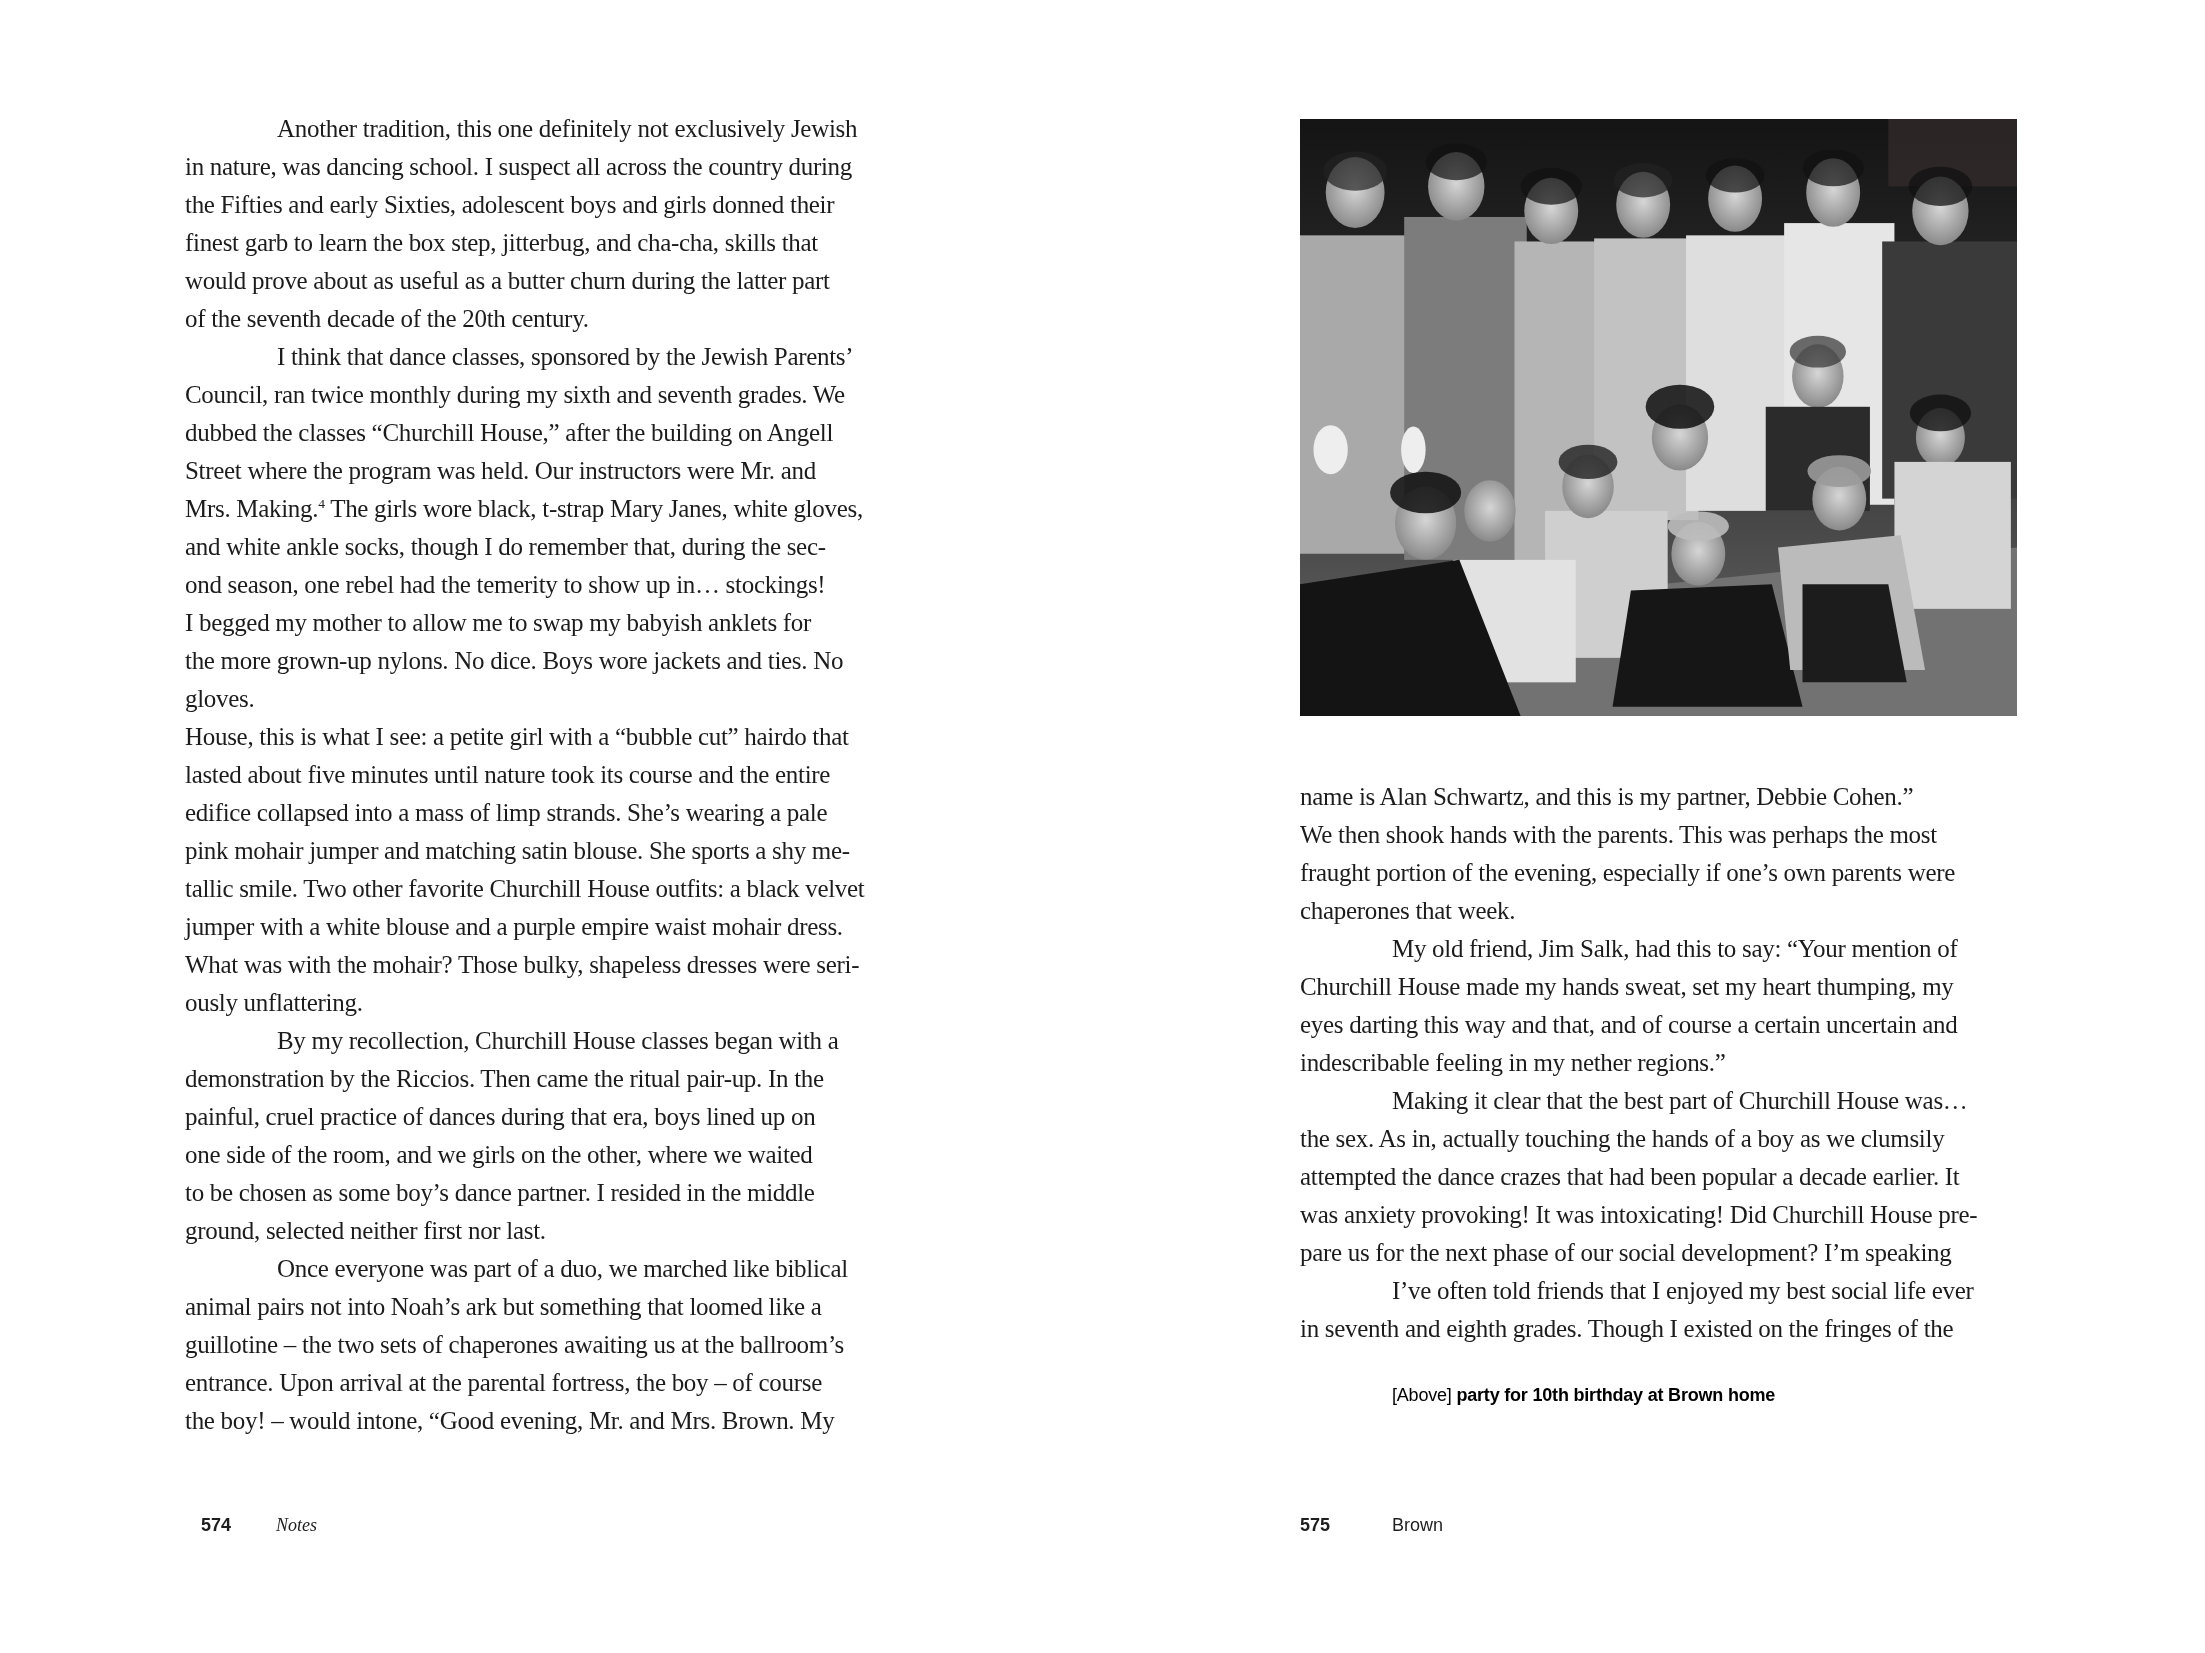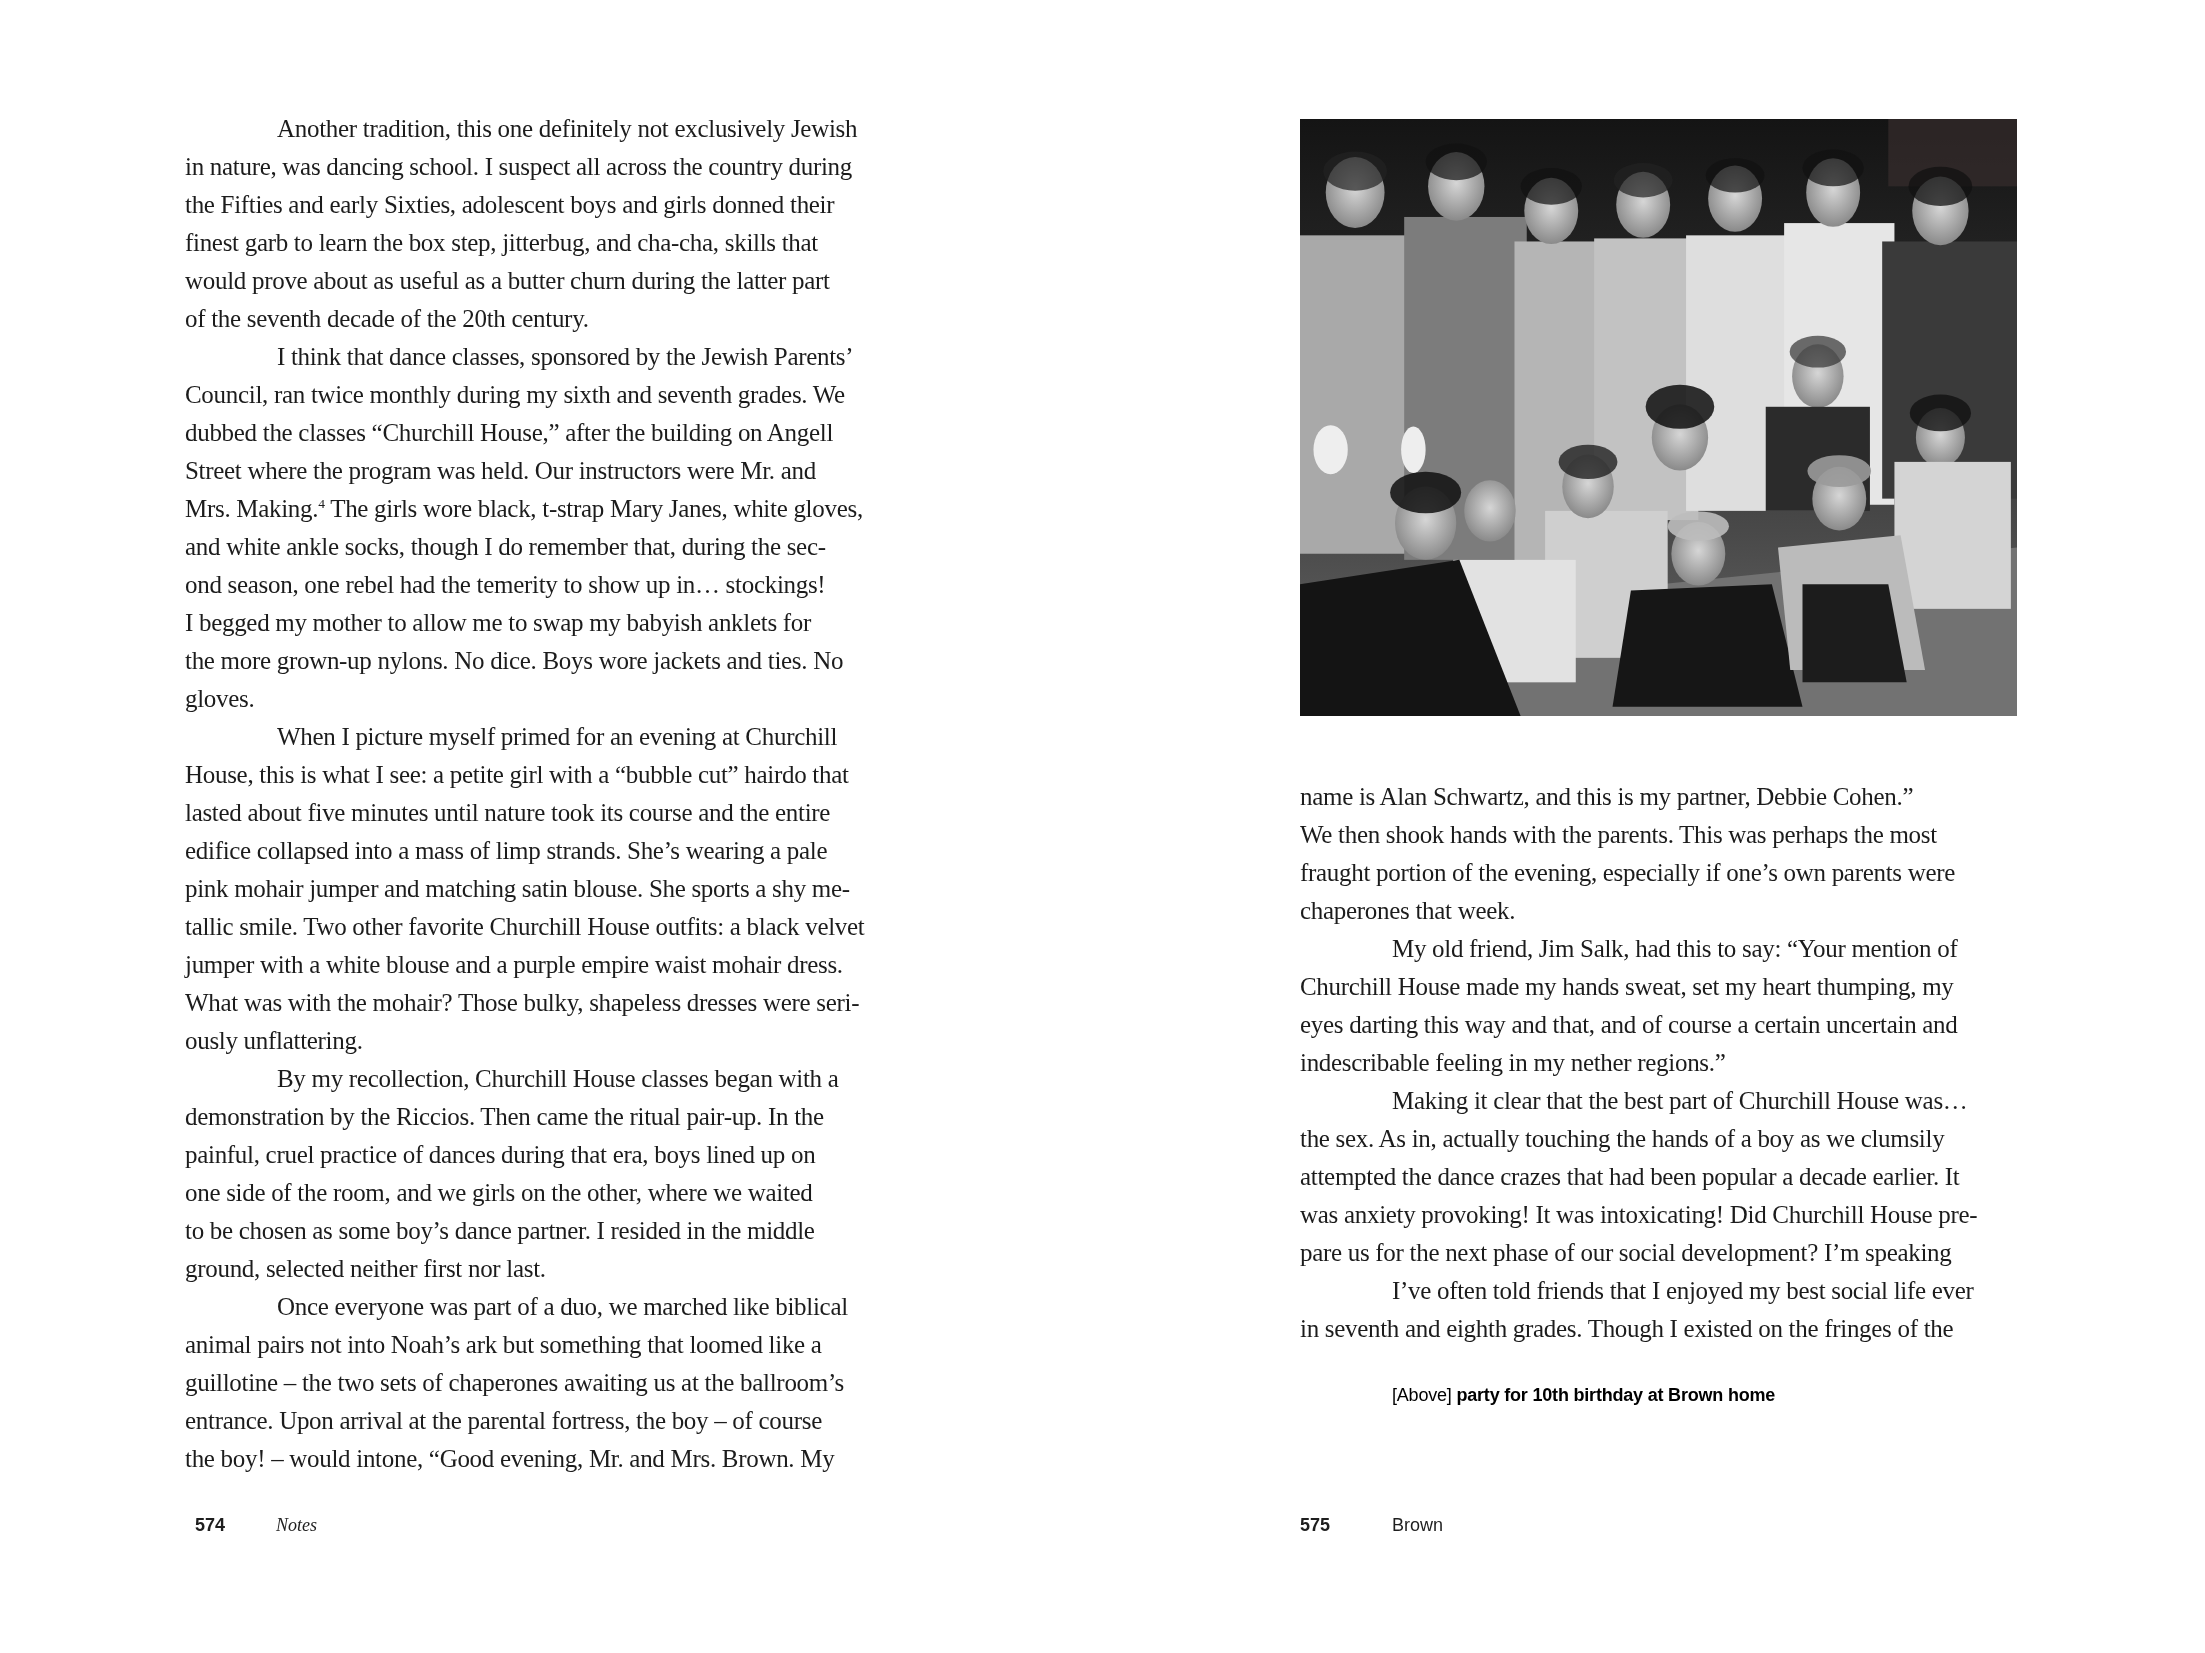--- a/index.html
+++ b/index.html
@@ -13,21 +13,21 @@
   .line { display: block; white-space: nowrap; height: 38px; }
   .line.indent { padding-left: 92px; }
   sup.fn { font-size: 13.5px; vertical-align: 8.6px; line-height: 0; }
   .photo { position: absolute; left: 197px; top: 119px; width: 717px; height: 597px; overflow: hidden; background: #3a3a3a; }
   .photo svg { display: block; width: 100%; height: 100%; }
   .caption { position: absolute; left: 289px; top: 1385px; font-family: "Liberation Sans", "DejaVu Sans", sans-serif; font-size: 18px; letter-spacing: -0.2px; color: #000000; white-space: nowrap; }
   .caption .bracket { font-weight: normal; }
   .caption .cap-bold { font-weight: bold; }
   .folio { position: absolute; top: 1515px; font-family: "Liberation Sans", "DejaVu Sans", sans-serif; font-size: 18px; color: #1e1e1e; white-space: nowrap; }
   .folio-num { font-weight: bold; }
-  .folio-left-num { left: 195px; }
+  .folio-left-num { left: 201px; }
   .folio-left-title { left: 276px; font-style: italic; font-family: Liberation Serif, serif; }
   .folio-right-num { left: 197px; }
   .folio-right-title { left: 289px; }
 </style>
 </head>
 <body>
 
 <div class="page page-left">
   <div class="text-block left-block">
     <span class="line indent">Another tradition, this one definitely not exclusively Jewish</span>
@@ -39,21 +39,20 @@
     <span class="line indent">I think that dance classes, sponsored by the Jewish Parents’</span>
     <span class="line">Council, ran twice monthly during my sixth and seventh grades. We</span>
     <span class="line">dubbed the classes “Churchill House,” after the building on Angell</span>
     <span class="line">Street where the program was held. Our instructors were Mr. and</span>
     <span class="line"><span>Mrs. Making.</span><sup class="fn">4</sup><span> The girls wore black, t-strap Mary Janes, white gloves,</span></span>
     <span class="line">and white ankle socks, though I do remember that, during the sec-</span>
     <span class="line">ond season, one rebel had the temerity to show up in… stockings!</span>
     <span class="line">I begged my mother to allow me to swap my babyish anklets for</span>
     <span class="line">the more grown-up nylons. No dice. Boys wore jackets and ties. No</span>
     <span class="line">gloves.</span>
-    <span class="line indent">When I picture myself primed for an evening at Churchill</span>
     <span class="line">House, this is what I see: a petite girl with a “bubble cut” hairdo that</span>
     <span class="line">lasted about five minutes until nature took its course and the entire</span>
     <span class="line">edifice collapsed into a mass of limp strands. She’s wearing a pale</span>
     <span class="line">pink mohair jumper and matching satin blouse. She sports a shy me-</span>
     <span class="line">tallic smile. Two other favorite Churchill House outfits: a black velvet</span>
     <span class="line">jumper with a white blouse and a purple empire waist mohair dress.</span>
     <span class="line">What was with the mohair? Those bulky, shapeless dresses were seri-</span>
     <span class="line">ously unflattering.</span>
     <span class="line indent">By my recollection, Churchill House classes began with a</span>
     <span class="line">demonstration by the Riccios. Then came the ritual pair-up. In the</span>

